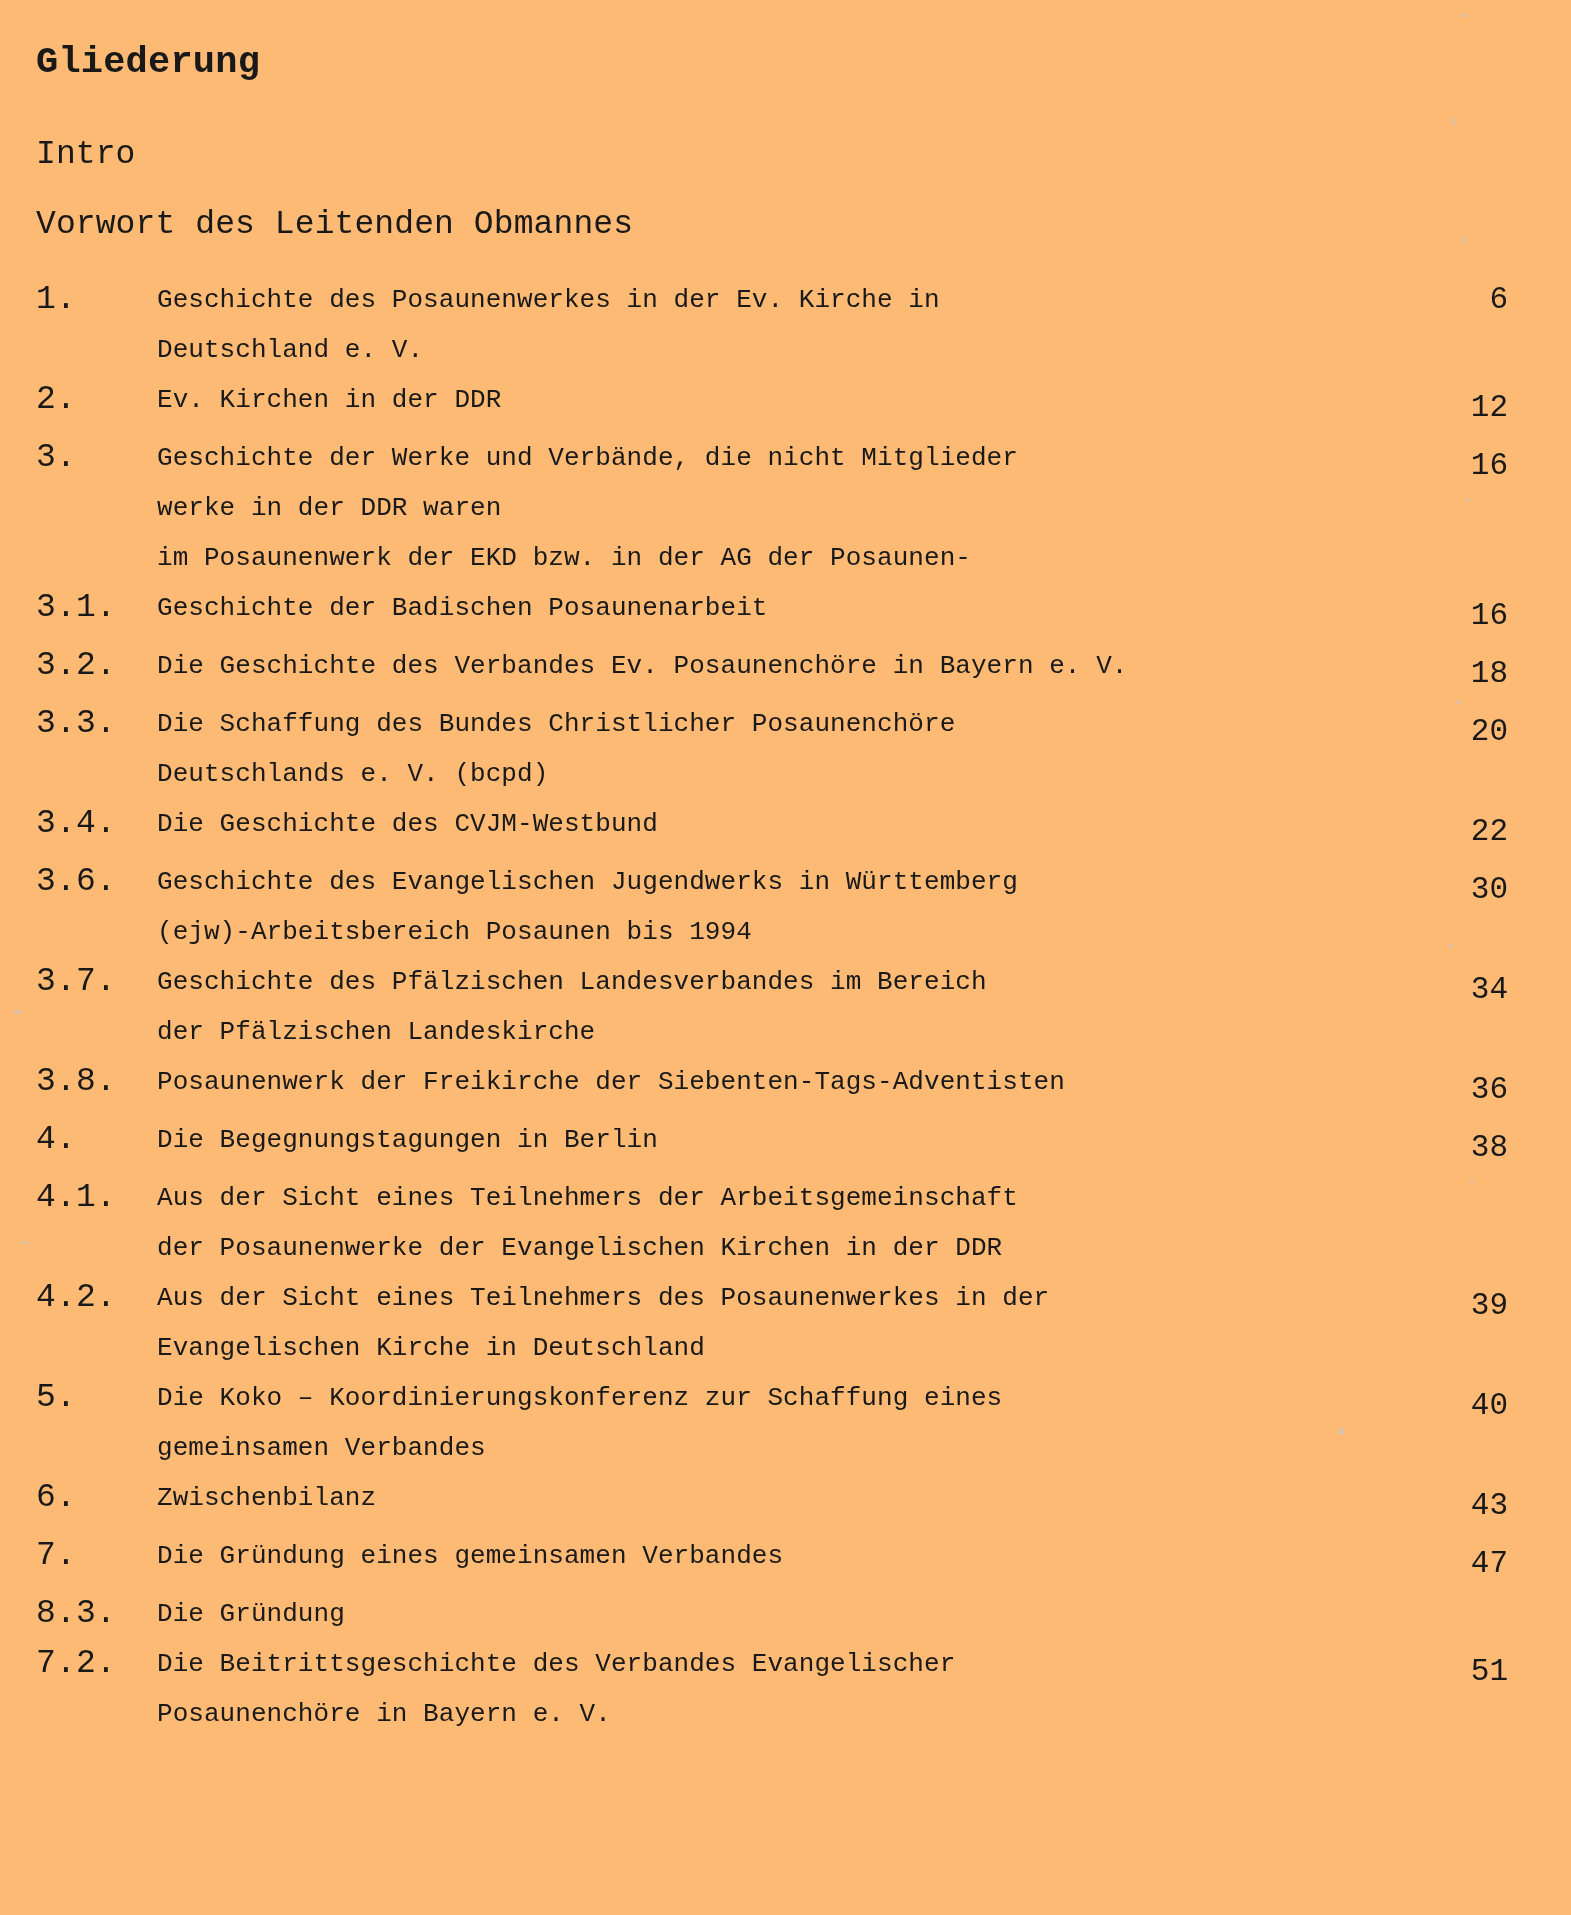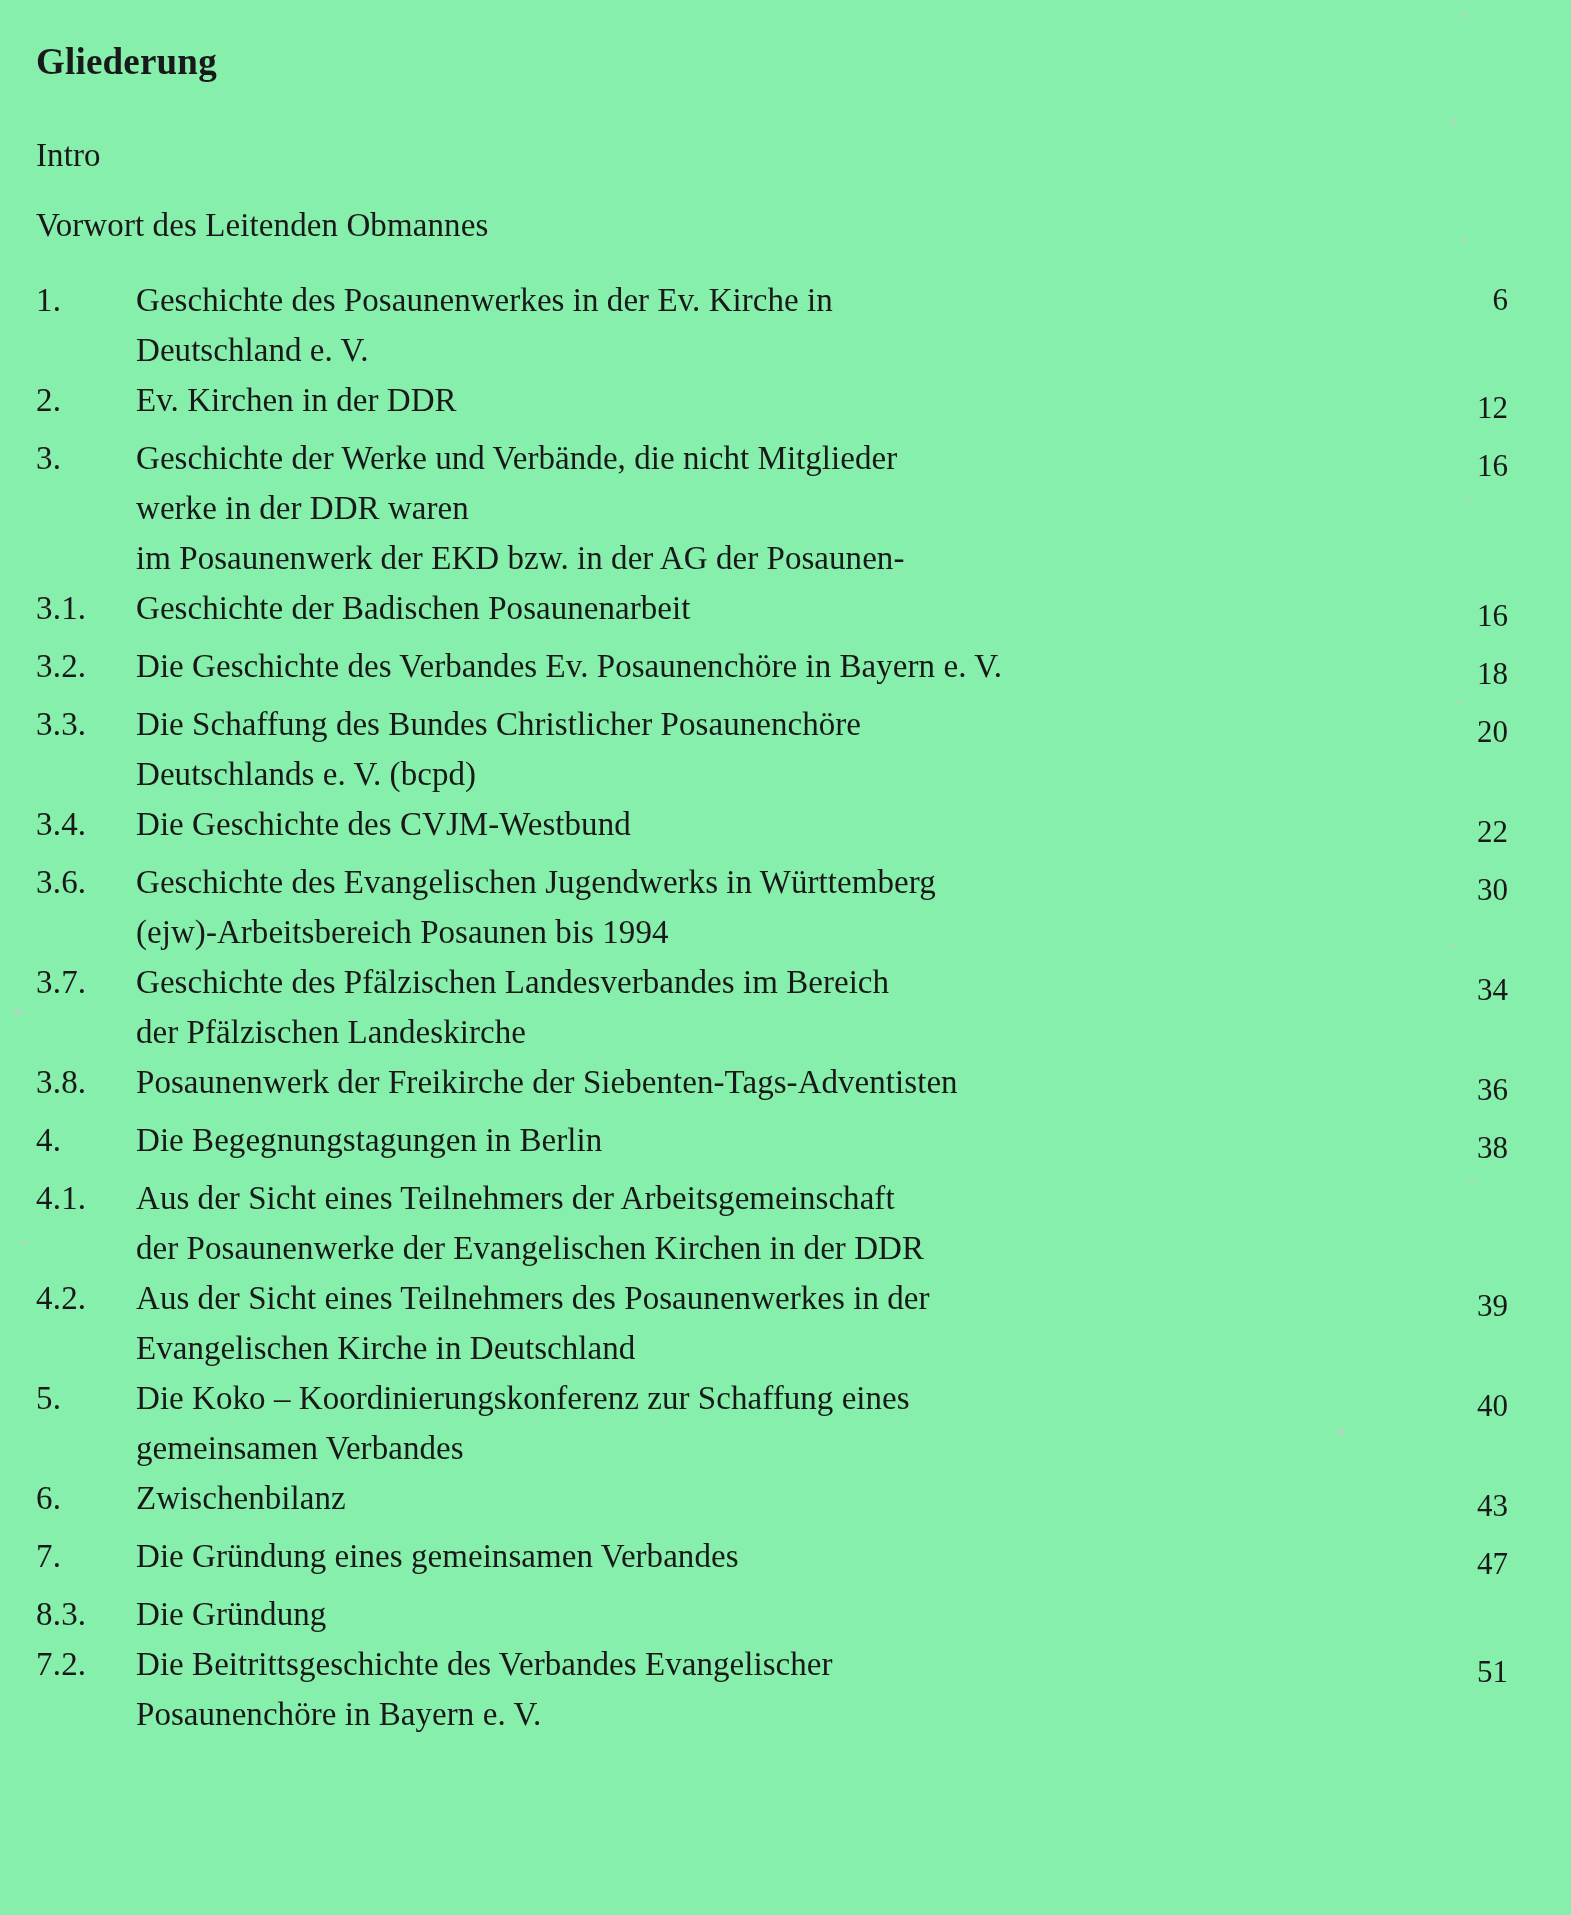--- a/index.html
+++ b/index.html
@@ -6,23 +6,23 @@
   html, body {
     margin: 0;
     padding: 0;
     background: #ffffff;
   }
 
   .page {
     position: relative;
     width: 1571px;
     height: 1915px;
-    background: #86efac;
+    background: #fdba74;
     overflow: hidden;
-    font-family: Liberation Serif, serif;
+    font-family: Liberation Mono, monospace;
     color: #191919;
     -webkit-font-smoothing: antialiased;
   }
 
   
   .speck {
     position: absolute;
     background: #c9c9c9;
     opacity: .55;
     pointer-events: none;
@@ -63,24 +63,25 @@
   .toc-num {
     flex: 0 0 100px;
     font-size: 33px;
     line-height: 50px;
     letter-spacing: .2px;
     white-space: nowrap;
   }
 
   .toc-text {
     flex: 1 1 auto;
-    font-size: 33px;
+    font-size: 26px;
     line-height: 50px;
     letter-spacing: .05px;
     padding-right: 14px;
+    margin-left: 21px;
   }
 
   .toc-text .cont {
     display: block;
   }
 
   .toc-page {
     flex: 0 0 120px;
     font-size: 31px;
     line-height: 50px;

